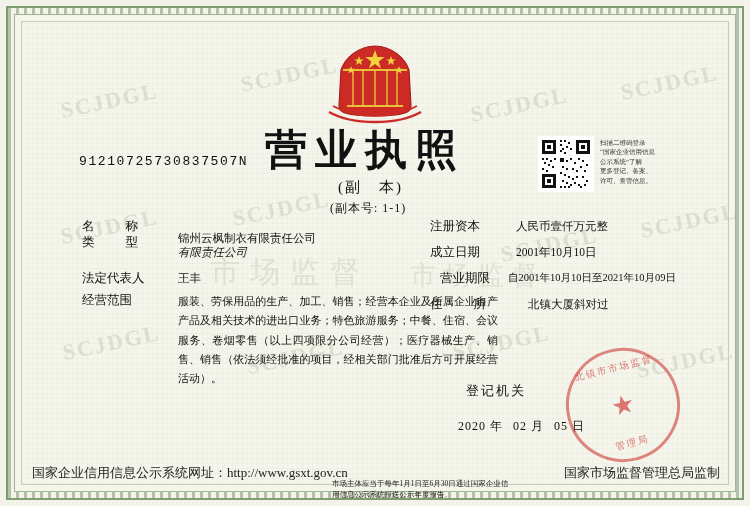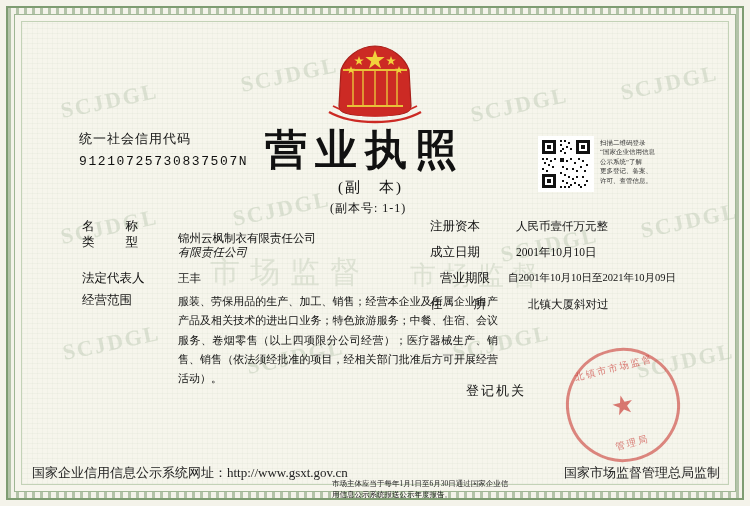--- a/index.html
+++ b/index.html
@@ -290,21 +290,20 @@
         <polygon points="36,16 37.2,19.4 40.8,19.4 37.9,21.6 39,25 36,22.9 33,25 34.1,21.6 31.2,19.4 34.8,19.4"></polygon>
         <polygon points="68,16 69.2,19.4 72.8,19.4 69.9,21.6 71,25 68,22.9 65,25 66.1,21.6 63.2,19.4 66.8,19.4"></polygon>
         <polygon points="28,26 29,28.8 32,28.8 29.6,30.6 30.5,33.4 28,31.7 25.5,33.4 26.4,30.6 24,28.8 27,28.8"></polygon>
         <polygon points="76,26 77,28.8 80,28.8 77.6,30.6 78.5,33.4 76,31.7 73.5,33.4 74.4,30.6 72,28.8 75,28.8"></polygon>
       </g>
       <path d="M6 72 C20 80 36 82 52 82 C68 82 84 80 98 72" fill="none" stroke="#cc2a24" stroke-width="2.4"></path>
       <path d="M10 66 C24 74 38 76 52 76 C66 76 80 74 94 66" fill="none" stroke="#cc2a24" stroke-width="1.6"></path>
     </svg>
   </div>
 
-  <div class="code-label">统一社会信用代码</div>
   <div class="code-value">91210725730837507N</div>
   <div class="title">营业执照</div>
   <div class="subtitle">(副　本)</div>
   <div class="subtitle2">(副本号: 1-1)</div>
 
   <div class="qr">
     <svg class="qr-inner" width="52" height="52" viewBox="0 0 26 26">
       <rect width="26" height="26" fill="#ffffff"></rect>
       <g fill="#111111">
         <rect x="1" y="1" width="7" height="7"></rect>
@@ -392,20 +391,28 @@
   <div class="field-value" style="left:516px; top:245px;">2001年10月10日</div>
 
   <div class="field-label" style="left:440px; top:270px;">营业期限</div>
   <div class="field-value" style="left:508px; top:271px; font-size:10.5px;">自2001年10月10日至2021年10月09日</div>
 
   <div class="field-label" style="left:430px; top:296px; letter-spacing:2px;">住　　所</div>
   <div class="field-value" style="left:528px; top:297px;">北镇大厦斜对过</div>
 
   <div class="reg-auth">登记机关</div>
 
+  <div class="reg-date">
+    <span>2020</span>
+    <span>年</span>
+    <span style="margin-left:6px;">02</span>
+    <span>月</span>
+    <span style="margin-left:6px;">05</span>
+    <span>日</span>
+  </div>
 
   <div class="seal">
     <div class="seal-text-top">北镇市市场监督</div>
     <div class="seal-inner">★</div>
     <div class="seal-text-bottom">管理局</div>
   </div>
 
   <div class="footer">
     <div class="footer-left">国家企业信用信息公示系统网址：http://www.gsxt.gov.cn</div>
     <div class="footer-center">市场主体应当于每年1月1日至6月30日通过国家企业信用信息公示系统报送公示年度报告。</div>

